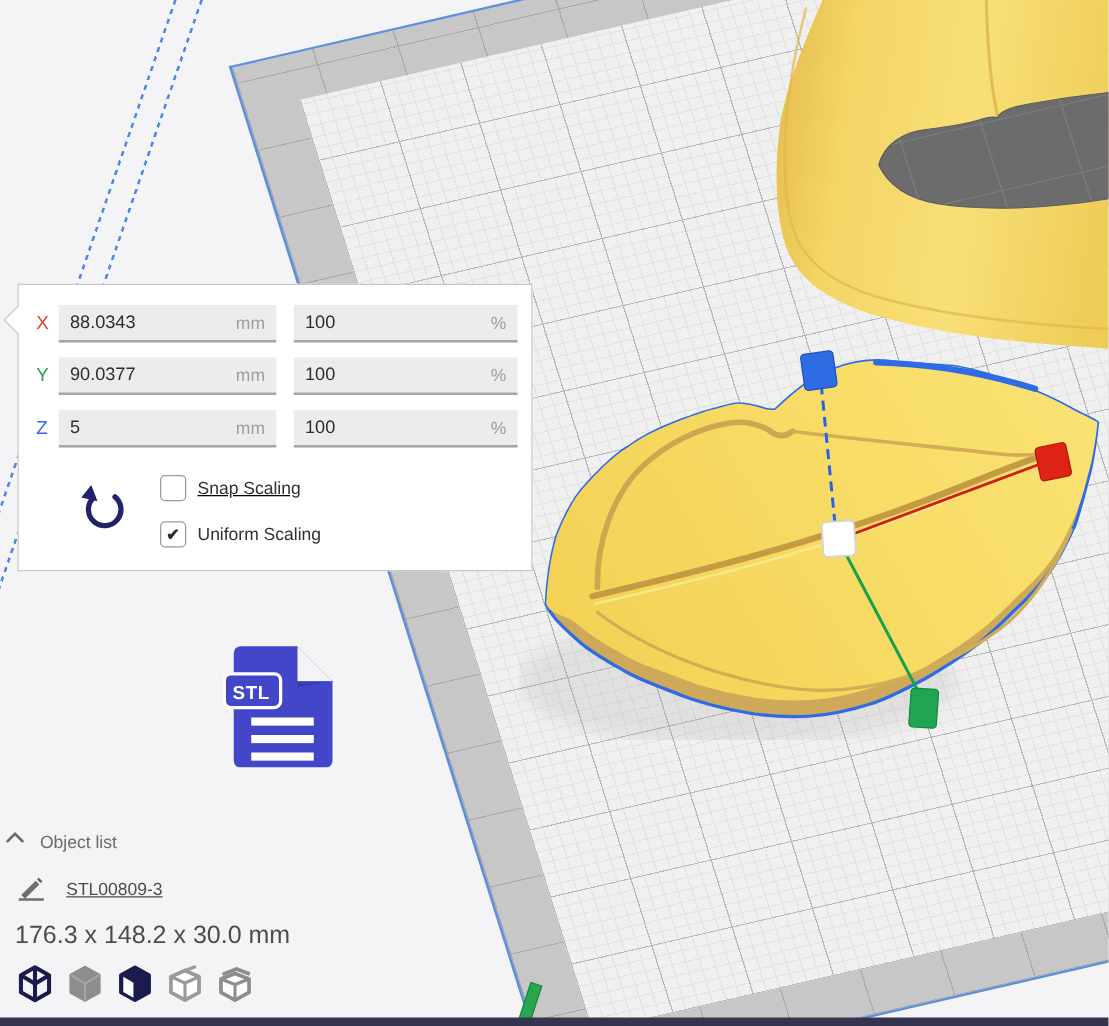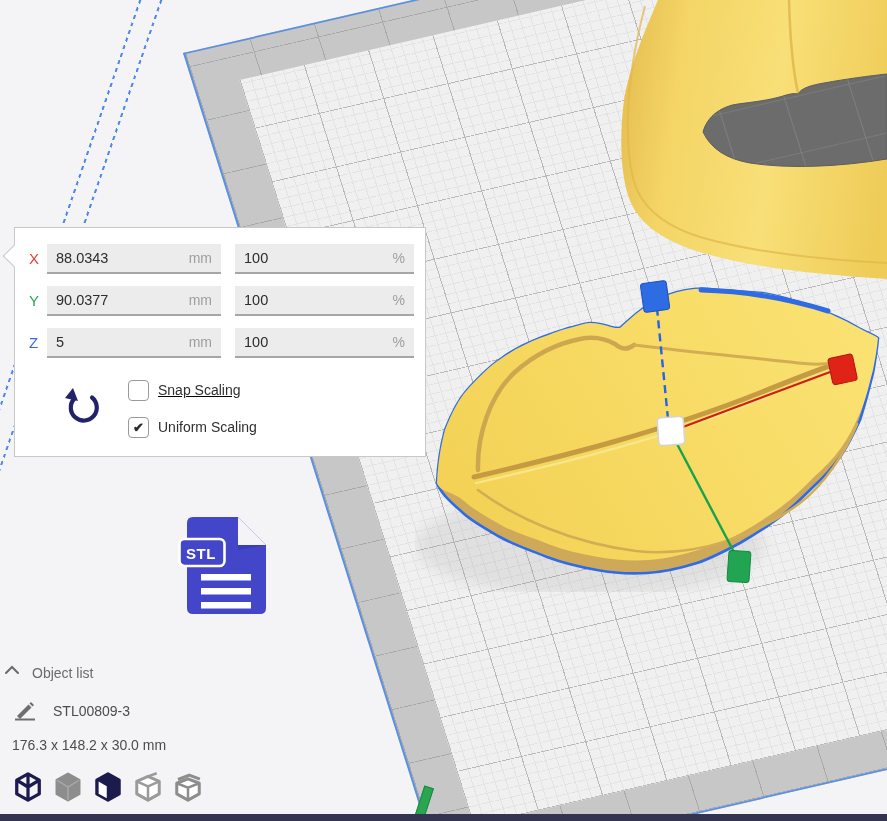--- a/index.html
+++ b/index.html
@@ -78,22 +78,22 @@
 
   
   .stl-icon { position:absolute; left:178px; top:514px; width:94px; height:100px; }
 
   
   .objlist-header { position:absolute; left:4px; top:665px; display:flex; align-items:flex-start; }
   .chev { width:16px; height:10px; margin-right:12px; }
   .objlist-title { font-size:14px; color:#6a6a6a; }
   .objlist-item { position:absolute; left:14px; top:700px; display:flex; align-items:center; }
   .pencil { width:22px; height:22px; margin-right:17px; }
-  .objlist-name { font-size:14px; color:#4c4c4c; }
-  .dims { position:absolute; left:12px; top:737px; font-size:14px; color:#4c4c4c; }
+  .objlist-name { font-size:14px; color:#4c4c4c;text-decoration:underline; }
+  .dims { position:absolute; left:12px; top:737px; font-size:20px; color:#4c4c4c; }
   .view-toolbar { position:absolute; left:13px; top:771px; display:flex; }
   .view-btn { width:30px; height:32px; margin-right:10px; cursor:pointer; }
 </style>
 </head>
 <body>
 
 <div class="app">
 
   <div class="viewport">
     <div class="plate">

